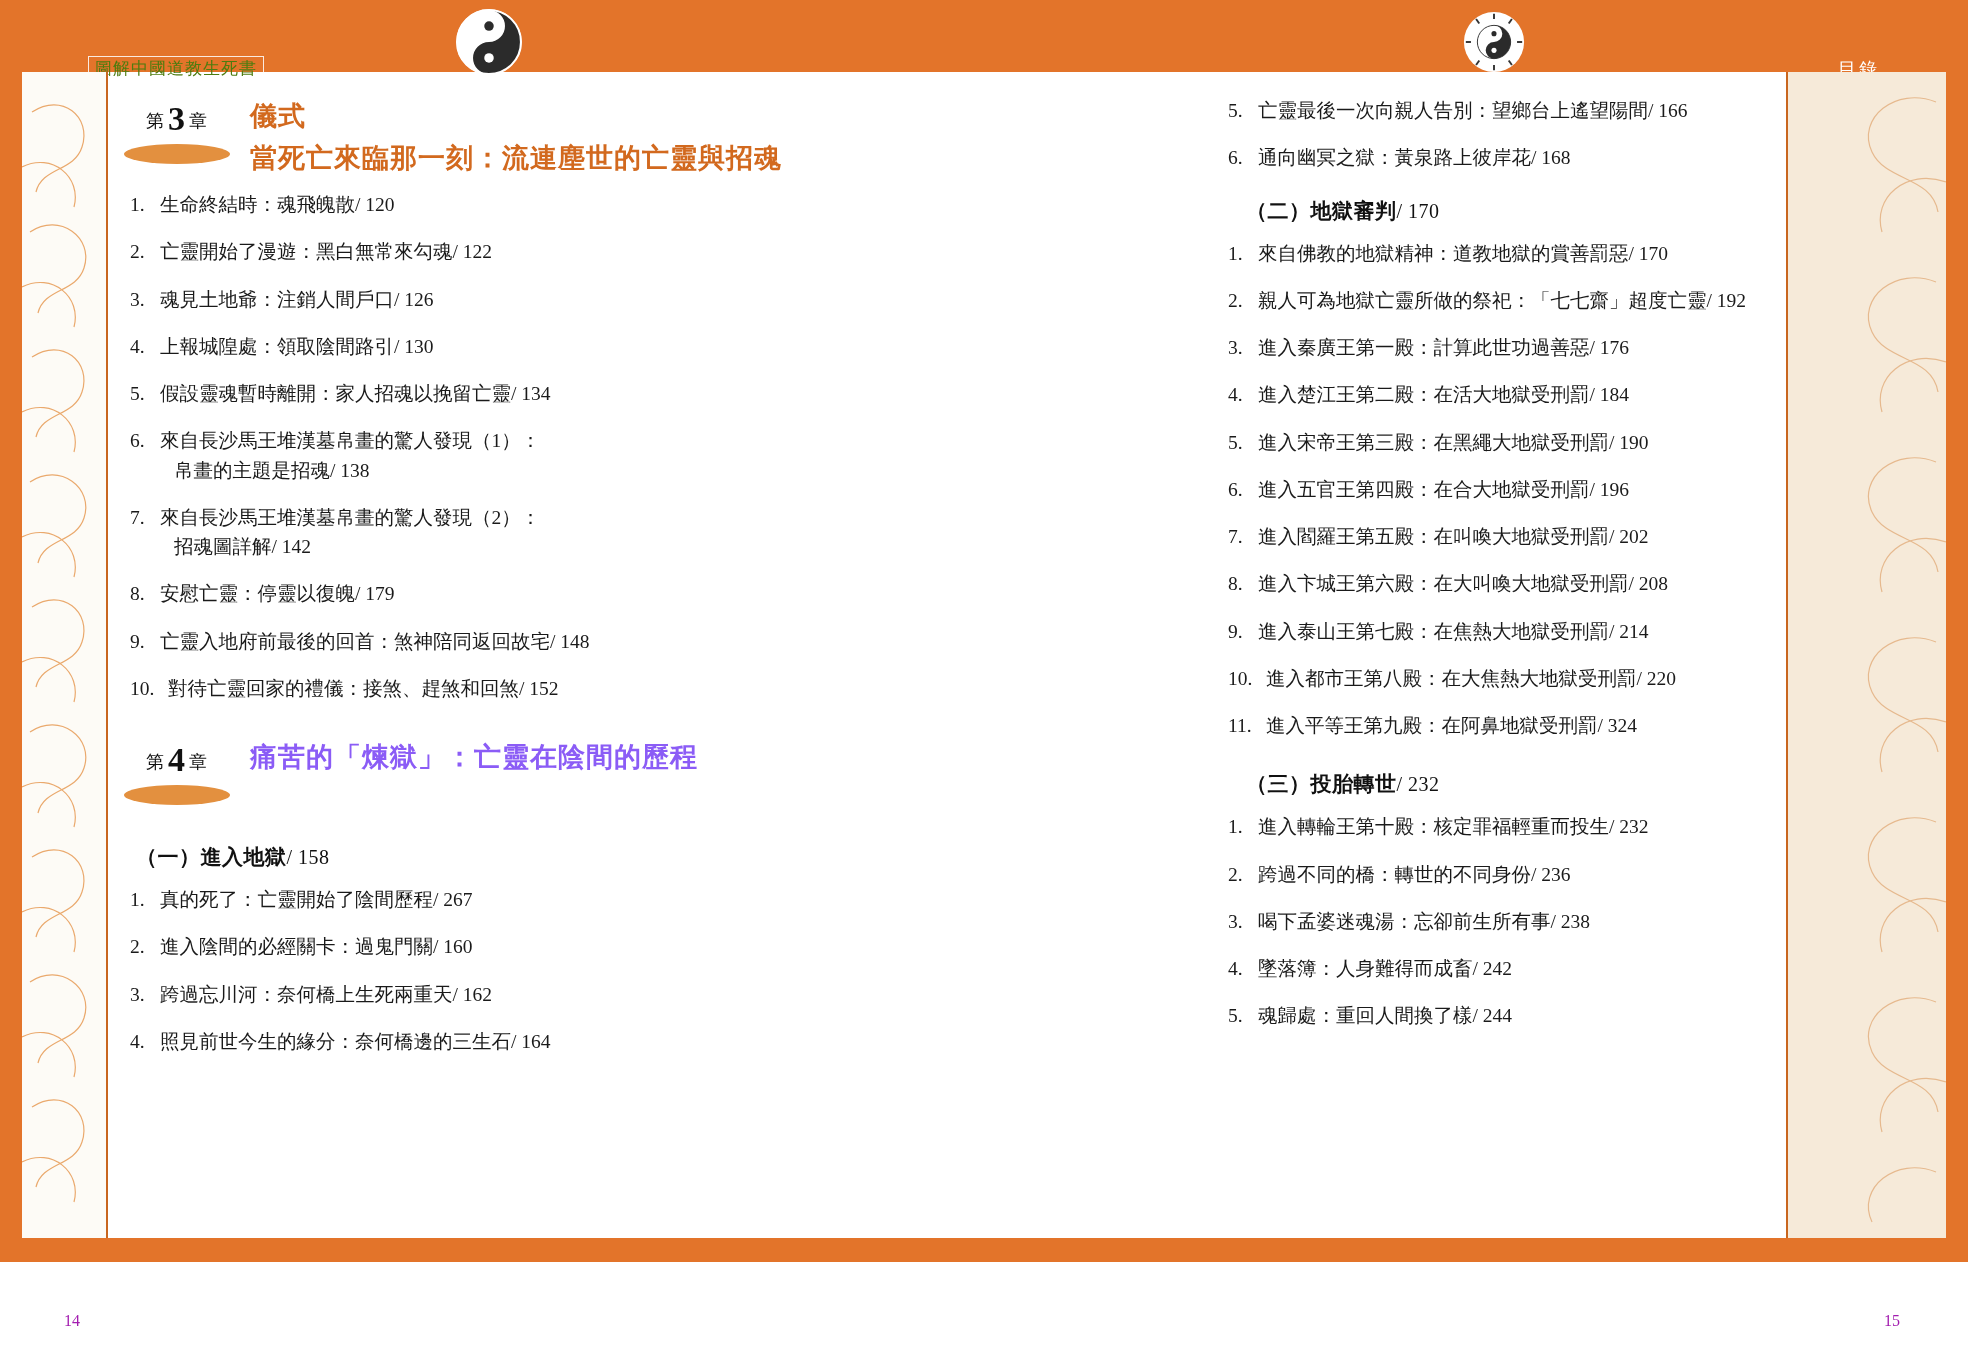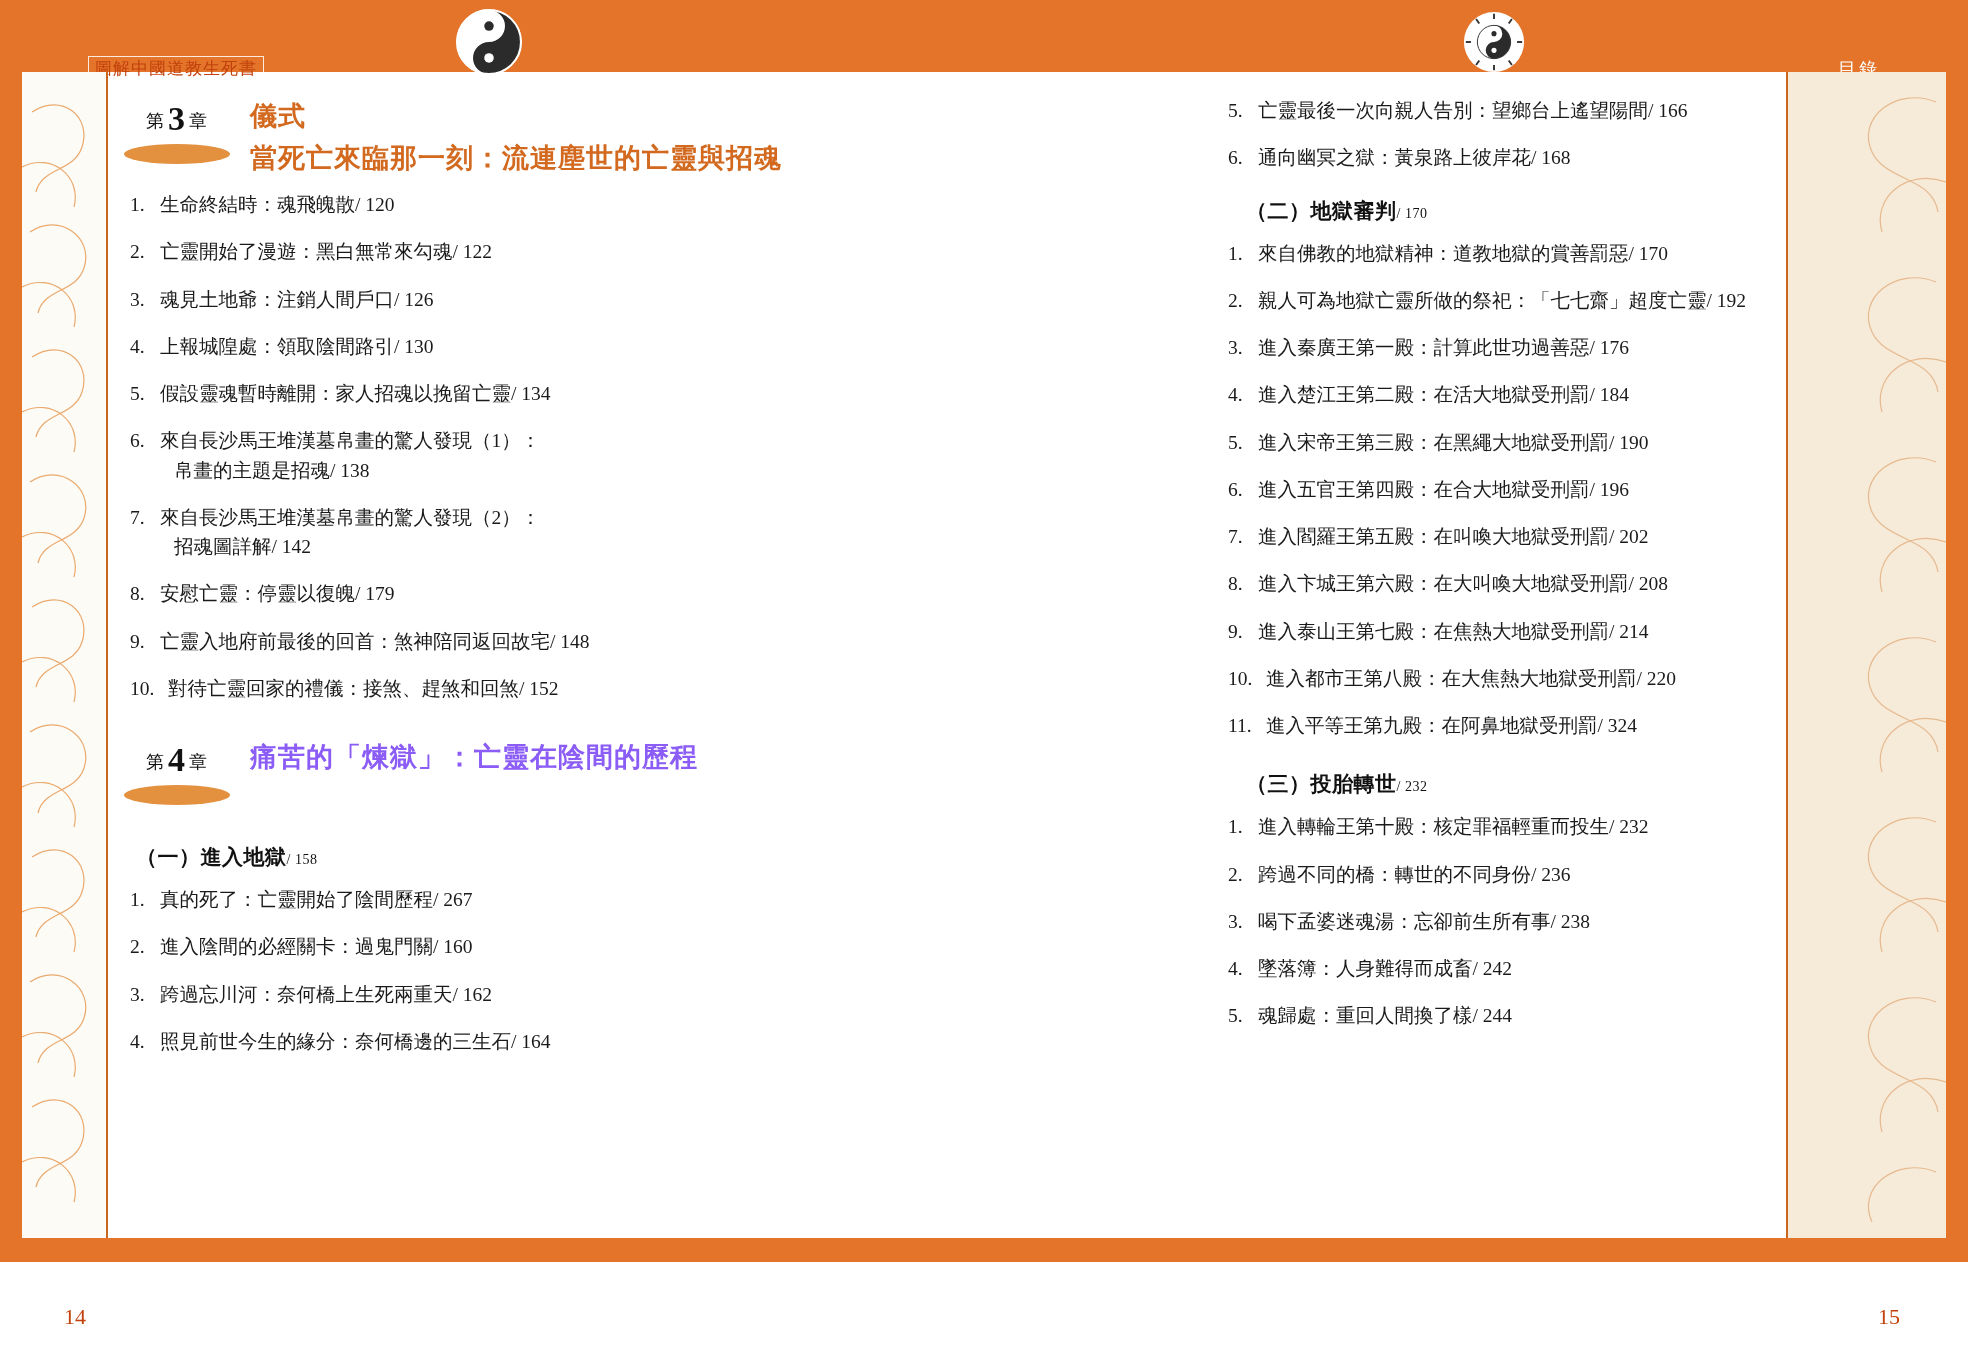--- a/index.html
+++ b/index.html
@@ -17,21 +17,21 @@
   }
 
   
   .top-band {
     position:absolute; left:0; top:0; width:1968px; height:72px;
     background:#e3742a;
   }
   
   .hdr-left {
     position:absolute; left:88px; top:56px;
-    font-size:17px; color:#c2410c; letter-spacing:1px;
+    font-size:17px; color:#4d7c0f; letter-spacing:1px;
     border:1px solid rgba(255,255,255,.85);
     padding:1px 6px 2px 6px;
     line-height:1.25;
   }
   .hdr-right {
     position:absolute; right:88px; top:57px;
     font-size:18px; color:#ffffff; letter-spacing:3px;
   }
 
   
@@ -119,21 +119,21 @@
     letter-spacing:1px;
   }
   .chap-title.orange2 { color:#8b5cf6; }
 
   
   .section-head {
     margin:22px 0 14px 18px;
     font-size:21px; font-weight:bold; color:#111;
     letter-spacing:.5px;
   }
-  .section-head .pg { font-weight:normal; font-size:14px; }
+  .section-head .pg { font-weight:normal; font-size:20px; }
 
   
   .toc-list { margin:0; padding:0; list-style:none; }
   .toc-item {
     display:flex;
     margin: 0 0 18px 0;
     line-height:1.5;
     font-size:19.5px;
   }
   .toc-item .idx {
@@ -143,21 +143,21 @@
     white-space:nowrap;
   }
   .toc-item.wide .idx { width: 38px; }
   .toc-item .txt { flex:1 1 auto; }
   .toc-item .cont { display:block; padding-left:14px; }
   .indent-list { margin-left:12px; }
 
   
   .folio {
     position:absolute; bottom:22px;
-    font-size:22px; color:#c2410c;
+    font-size:16px; color:#a21caf;
     font-family:"Liberation Serif", serif;
   }
   .folio-left { left:64px; }
   .folio-right { right:68px; }
 </style>
 </head>
 <body>
 
 <div class="page">
 

